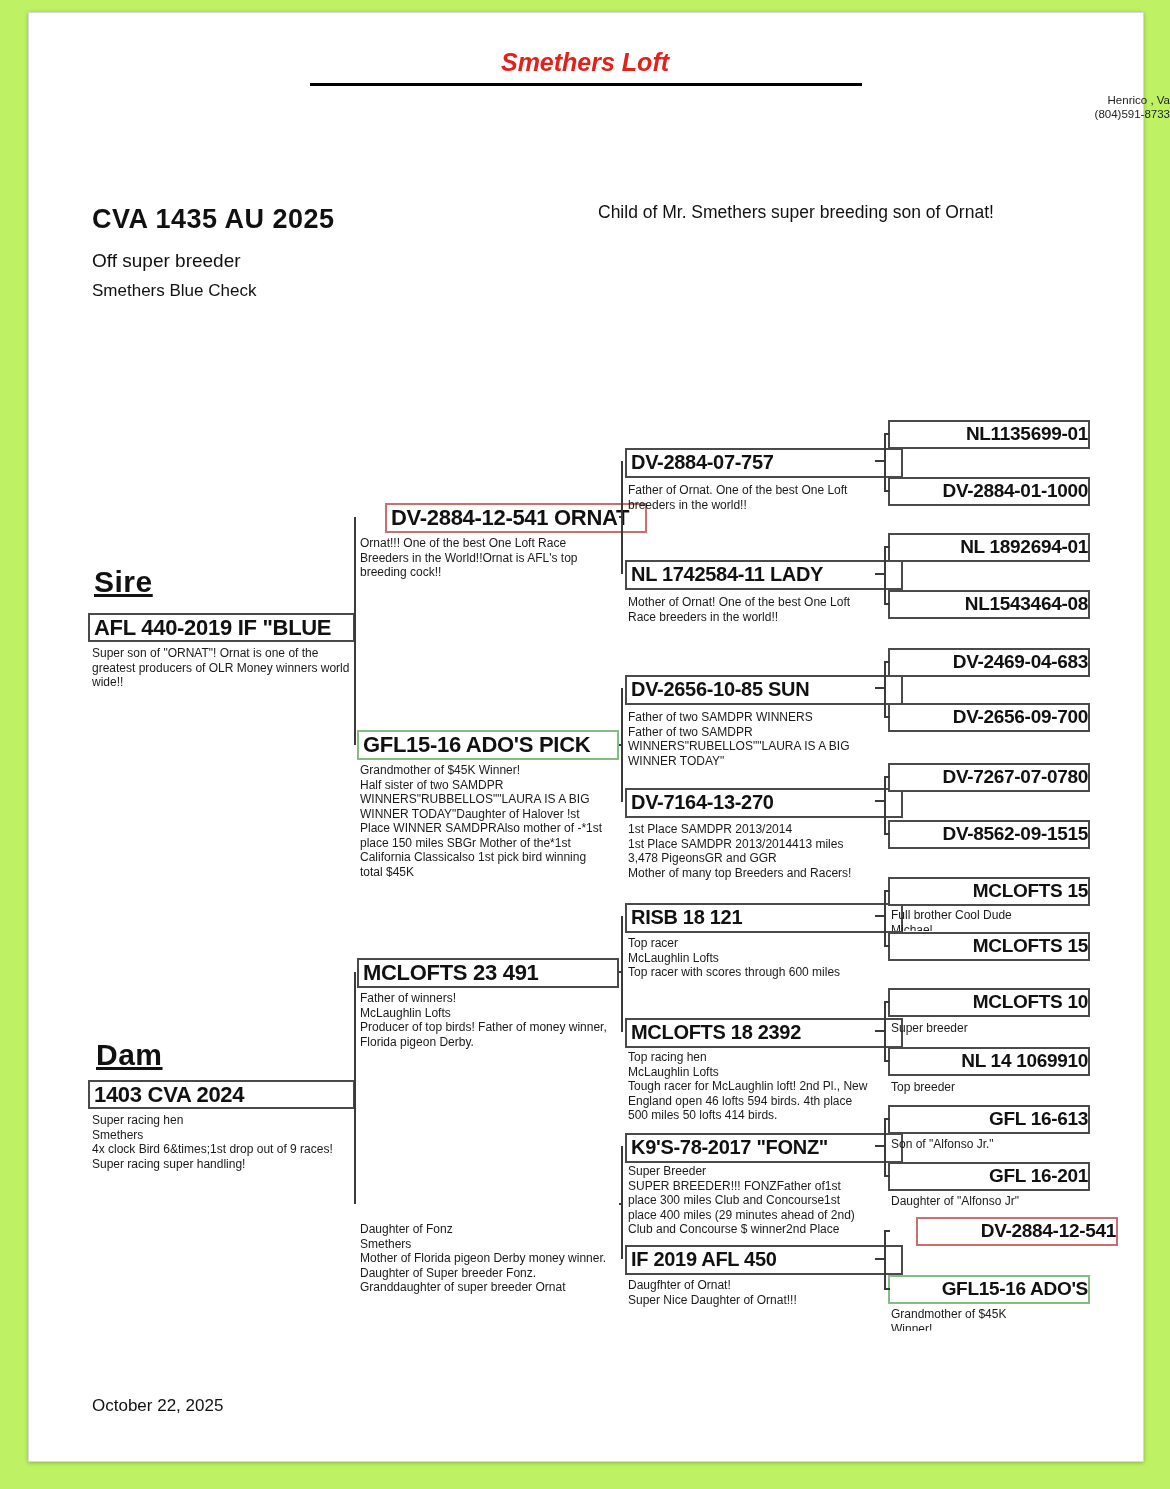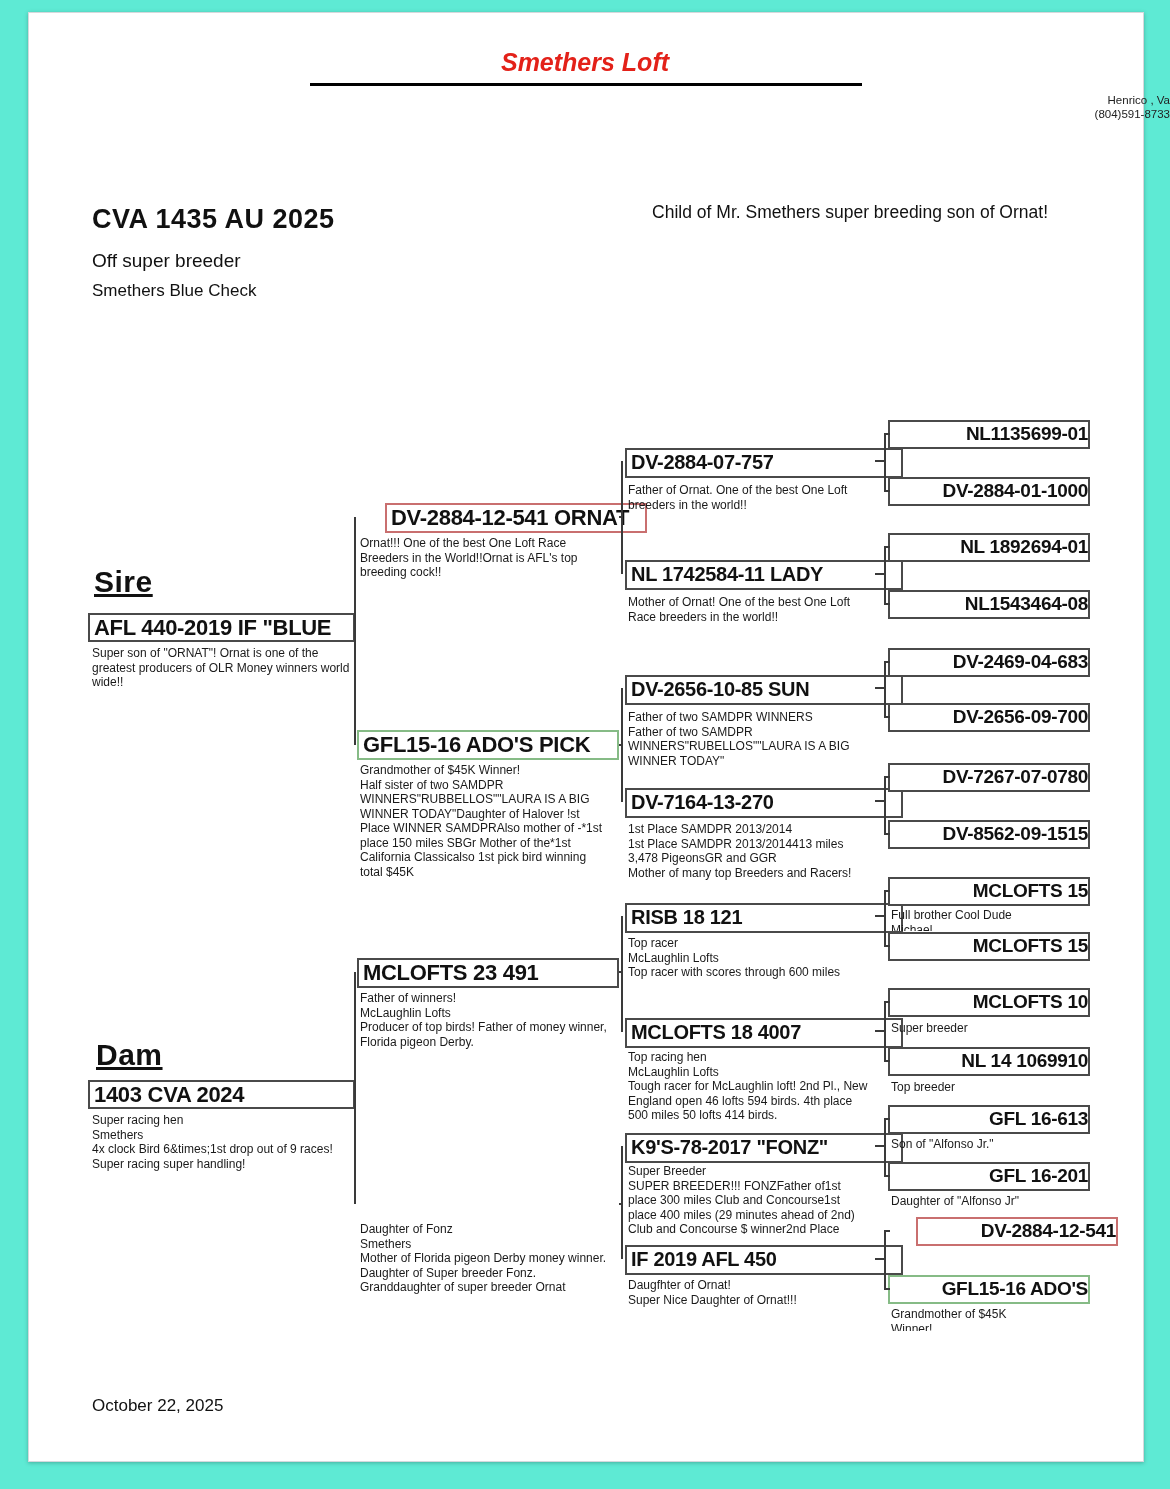--- a/index.html
+++ b/index.html
@@ -1,30 +1,30 @@
 <!DOCTYPE html>
 <html><head>
 <meta charset="utf-8">
 <style>
   html,body{margin:0;padding:0;background:#e7e9ee;}
-  #canvas{position:relative;width:1170px;height:1489px;background:#5eead4;overflow:hidden;
+  #canvas{position:relative;width:1170px;height:1489px;background:#bef264;overflow:hidden;
           font-family:"Liberation Sans","DejaVu Sans",sans-serif;color:#111;}
   #page{position:absolute;left:28px;top:12px;width:1114px;height:1448px;background:#ffffff;
         border:1px solid #d6d8dc;box-shadow:0 1px 4px rgba(0,0,0,.25);}
   .abs{position:absolute;}
   
   .loft-title{left:0;top:48px;width:1170px;text-align:center;font-size:25px;font-weight:bold;
               font-style:italic;color:#e32119;}
   .hrule{left:310px;top:83px;width:552px;height:3px;background:#000;}
   .addr{left:0;width:1170px;text-align:right;font-size:11.5px;line-height:14px;color:#222;}
   
   .band-title{left:92px;top:204px;font-size:27px;font-weight:bold;letter-spacing:.5px;}
   .sub1{left:92px;top:250px;font-size:19px;}
   .sub2{left:92px;top:281px;font-size:17px;}
-  .note{left:598px;top:201px;width:450px;font-size:17.5px;line-height:22px;white-space:pre-line;text-align:right;}
+  .note{left:598px;top:201px;width:450px;font-size:17.5px;line-height:22px;white-space:pre-line;}
   
   .sect{font-size:30px;font-weight:bold;text-decoration:underline;letter-spacing:.5px;}
   
   .tbox{position:absolute;background:#fff;border:2px solid #4a4a4a;overflow:hidden;box-sizing:border-box;}
   .tbox .bl{display:block;font-weight:bold;white-space:nowrap;padding-left:4px;letter-spacing:-0.3px;}
   .p1{width:267px;height:29px;}   .p1 .bl{font-size:22px;line-height:25px;}
   .g2{width:262px;height:30px;}   .g2 .bl{font-size:22px;line-height:26px;}
   .g3{width:278px;height:30px;}   .g3 .bl{font-size:20px;line-height:25px;}
   .g4{width:202px;height:29px;}   .g4 .bl{font-size:19px;line-height:24px;text-align:right;}
   .red{border-color:#c96f6f;margin-left:28px;}
@@ -114,21 +114,21 @@
 Mother of many top Breeders and Racers!</div>
 
   <div class="tbox g3" style="left:625px;top:903px">
     <span class="bl">RISB 18 121</span>
   </div>
   <div class="desc" style="left:628px;top:936px;width:244px">Top racer
 McLaughlin Lofts
 Top racer with scores through 600 miles</div>
 
   <div class="tbox g3" style="left:625px;top:1018px">
-    <span class="bl">MCLOFTS 18 4007</span>
+    <span class="bl">MCLOFTS 18 2392</span>
   </div>
   <div class="desc" style="left:628px;top:1050px;width:244px;max-height:82px">Top racing hen
 McLaughlin Lofts
 Tough racer for McLaughlin loft! 2nd Pl., New England open 46 lofts 594 birds. 4th place 500 miles 50 lofts 414 birds.</div>
 
   <div class="tbox g3" style="left:625px;top:1133px">
     <span class="bl">K9'S-78-2017 "FONZ"</span>
   </div>
   <div class="desc" style="left:628px;top:1164px;width:244px;max-height:80px">Super Breeder
 SUPER BREEDER!!! FONZFather of1st place 300 miles Club and Concourse1st place 400 miles (29 minutes ahead of 2nd) Club and Concourse $ winner2nd Place</div>

